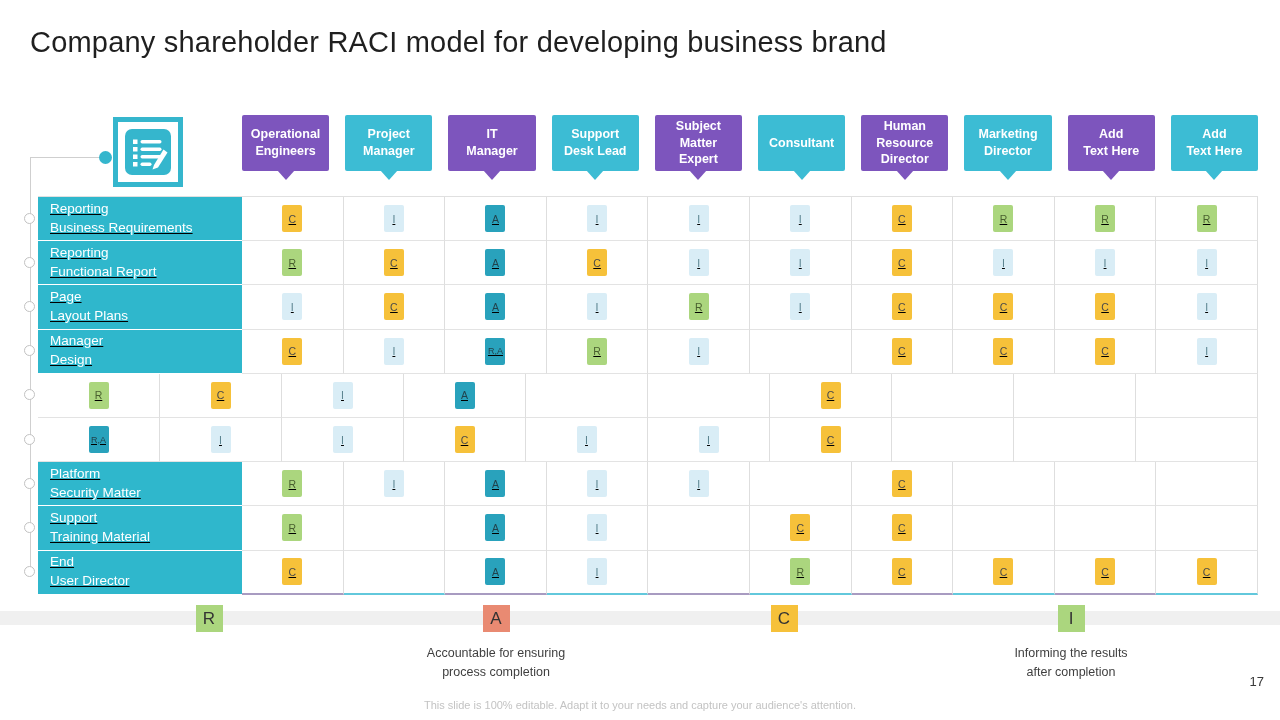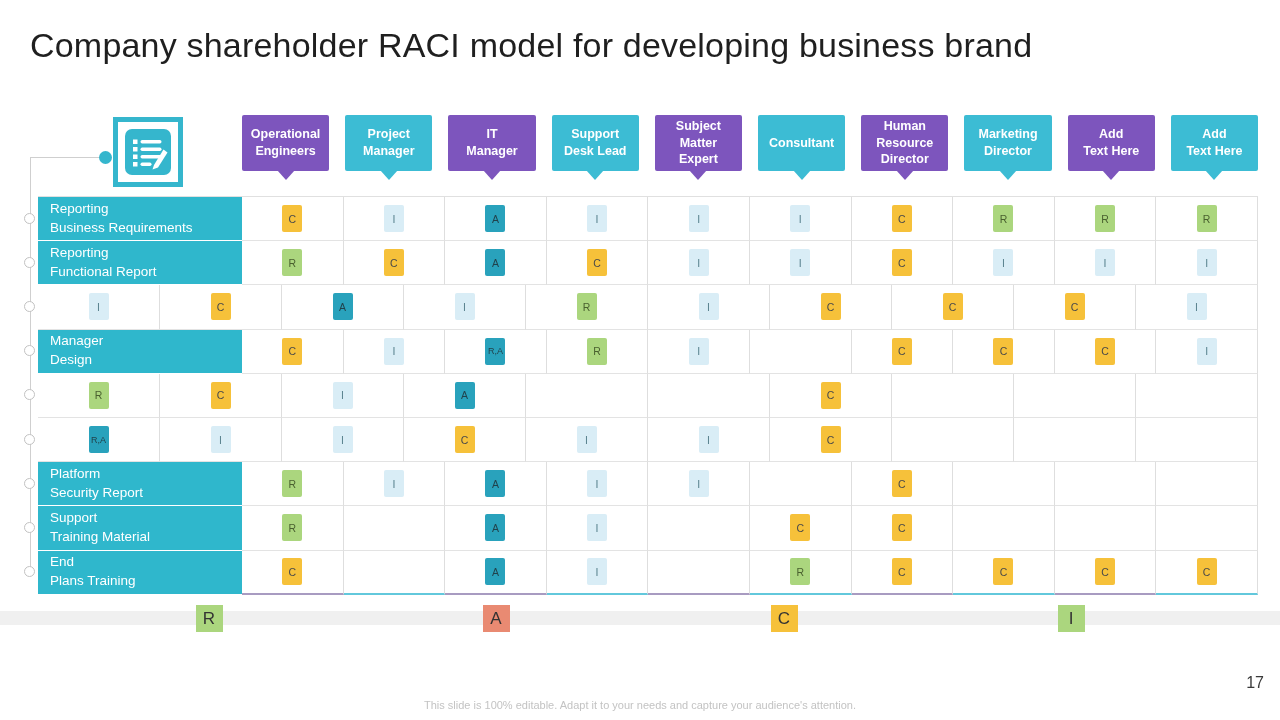--- a/index.html
+++ b/index.html
@@ -4,21 +4,21 @@
 <style>
   * { margin:0; padding:0; box-sizing:border-box; }
   html,body { background:#888; }
   .slide {
     position:relative; width:1280px; height:720px; background:#ffffff;
     font-family:"Liberation Sans", sans-serif; overflow:hidden; margin:0 auto;
   }
   .pre { white-space:pre-line; }
   .title {
     position:absolute; left:30px; top:26px; width:1160px;
-    font-size:34px; color:#1f1f1f; font-weight:400; letter-spacing:0.2px;
+    font-size:29px; color:#1f1f1f; font-weight:400; letter-spacing:0.2px;
   }
   .subtitle {
     position:absolute; left:30px; top:82px; width:1150px;
     font-size:11px; color:#bcbcbc;
   }
   
   .rail-h { position:absolute; left:30px; top:157px; width:72px; height:1px; background:#cfcfcf; }
   .rail-v { position:absolute; left:30px; top:157px; width:1px; height:414px; background:#cfcfcf; }
   .rail-dot { position:absolute; left:99px; top:151px; width:13px; height:13px; border-radius:50%; background:#35B6CD; }
   .rail-circle { position:absolute; width:11px; height:11px; border-radius:50%; background:#fff; border:1px solid #c2c2c2; }
@@ -35,21 +35,21 @@
     flex:1; position:relative; border-radius:2px;
     display:flex; align-items:center; justify-content:center; text-align:center;
     color:#fff; font-weight:700; font-size:12.5px; line-height:1.35; padding:0 4px;
   }
   .col-tri {
     position:absolute; bottom:-9px; left:50%; margin-left:-9px; width:0; height:0;
     border-left:9px solid transparent; border-right:9px solid transparent; border-top:10px solid #000;
   }
   
   #matrix-rows { position:absolute; left:38px; top:196px; width:1220px; border-top:1px solid #e0e0e0; }
-  .mrow { display:flex; height:44.2px; }
+  .mrow { display:flex; height:44.2px;text-decoration:underline; }
   .rhead {
     width:204px; min-width:204px; background:#2FB7CC; color:#fff;
     font-size:13.5px; line-height:1.4; padding-left:12px;
     display:flex; flex-direction:column; justify-content:center;
     border-bottom:1.5px solid #ffffff;
   }
   .mcell {
     flex:1; display:flex; align-items:center; justify-content:center;
     border-right:1px solid #dedede; border-bottom:1px solid #e3e3e3; background:#fff;
   }
@@ -60,21 +60,21 @@
   }
   
   .legend-stripe { position:absolute; left:0; top:611px; width:1280px; height:14px; background:#f0f0f0; }
   .legend-item { position:absolute; top:605px; width:280px; display:flex; flex-direction:column; align-items:center; }
   .legend-badge {
     width:27px; height:27px; display:flex; align-items:center; justify-content:center;
     font-size:17px; color:#333; margin-bottom:12px;
   }
   .legend-text { font-size:12.5px; color:#3f3f3f; line-height:1.55; text-align:center; }
   .footer { position:absolute; left:0; top:699px; width:1280px; text-align:center; font-size:11px; color:#c3c3c3; }
-  .page-num { position:absolute; right:16px; top:674px; font-size:16px; color:#3a3a3a; }
+  .page-num { position:absolute; right:16px; top:674px; font-size:13px; color:#3a3a3a; }
 </style>
 </head>
 <body>
 
 <div class="slide">
 
   <div class="title">Company shareholder RACI model for developing business brand</div>
 
   <div class="rail-h"></div>
   <div class="rail-v"></div>
@@ -192,20 +192,22 @@
           <span class="badge" style="background: rgb(217, 237, 246); color: rgb(87, 128, 141);">I</span>
         </div>
         <div class="mcell">
           <span class="badge" style="background: rgb(217, 237, 246); color: rgb(87, 128, 141);">I</span>
         </div>
         <div class="mcell">
           <span class="badge" style="background: rgb(217, 237, 246); color: rgb(87, 128, 141);">I</span>
         </div>
       </div>
       <div class="mrow">
+        <div class="rhead pre">Page
+Layout Plans</div>
         <div class="mcell">
           <span class="badge" style="background: rgb(217, 237, 246); color: rgb(87, 128, 141);">I</span>
         </div>
         <div class="mcell">
           <span class="badge" style="background: rgb(246, 193, 58); color: rgb(74, 74, 74);">C</span>
         </div>
         <div class="mcell">
           <span class="badge" style="background: rgb(41, 162, 188); color: rgb(33, 66, 76);">A</span>
         </div>
         <div class="mcell">
@@ -305,21 +307,21 @@
         </div>
         <div class="mcell">
           <span class="badge" style="background: rgb(246, 193, 58); color: rgb(74, 74, 74);">C</span>
         </div>
         <div class="mcell"></div>
         <div class="mcell"></div>
         <div class="mcell"></div>
       </div>
       <div class="mrow">
         <div class="rhead pre">Platform
-Security Report</div>
+Security Matter</div>
         <div class="mcell">
           <span class="badge" style="background: rgb(171, 214, 126); color: rgb(73, 96, 47);">R</span>
         </div>
         <div class="mcell">
           <span class="badge" style="background: rgb(217, 237, 246); color: rgb(87, 128, 141);">I</span>
         </div>
         <div class="mcell">
           <span class="badge" style="background: rgb(41, 162, 188); color: rgb(33, 66, 76);">A</span>
         </div>
         <div class="mcell">
@@ -355,21 +357,21 @@
         </div>
         <div class="mcell">
           <span class="badge" style="background: rgb(246, 193, 58); color: rgb(74, 74, 74);">C</span>
         </div>
         <div class="mcell"></div>
         <div class="mcell"></div>
         <div class="mcell"></div>
       </div>
       <div class="mrow">
         <div class="rhead pre">End
-Plans Training</div>
+User Director</div>
         <div class="mcell" style="border-bottom: 2px solid rgb(168, 155, 193);">
           <span class="badge" style="background: rgb(246, 193, 58); color: rgb(74, 74, 74);">C</span>
         </div>
         <div class="mcell" style="border-bottom: 2px solid rgb(98, 200, 220);"></div>
         <div class="mcell" style="border-bottom: 2px solid rgb(168, 155, 193);">
           <span class="badge" style="background: rgb(41, 162, 188); color: rgb(33, 66, 76);">A</span>
         </div>
         <div class="mcell" style="border-bottom: 2px solid rgb(98, 200, 220);">
           <span class="badge" style="background: rgb(217, 237, 246); color: rgb(87, 128, 141);">I</span>
         </div>
@@ -392,25 +394,29 @@
       </div>
     </div>
 
   <div class="legend-stripe"></div>
   <div id="legend">
       <div class="legend-item" style="left: 69px;">
         <div class="legend-badge" style="background: rgb(171, 214, 126);">R</div>
       </div>
       <div class="legend-item" style="left: 356px;">
         <div class="legend-badge" style="background: rgb(233, 138, 114);">A</div>
+        <div class="legend-text pre">Accountable for ensuring
+process completion</div>
       </div>
       <div class="legend-item" style="left: 644px;">
         <div class="legend-badge" style="background: rgb(246, 193, 58);">C</div>
       </div>
       <div class="legend-item" style="left: 931px;">
         <div class="legend-badge" style="background: rgb(171, 214, 126);">I</div>
+        <div class="legend-text pre">Informing the results
+after completion</div>
       </div>
     </div>
 
   <div class="footer">This slide is 100% editable. Adapt it to your needs and capture your audience's attention.</div>
   <div class="page-num">17</div>
 
 </div>
 
 </body></html>

